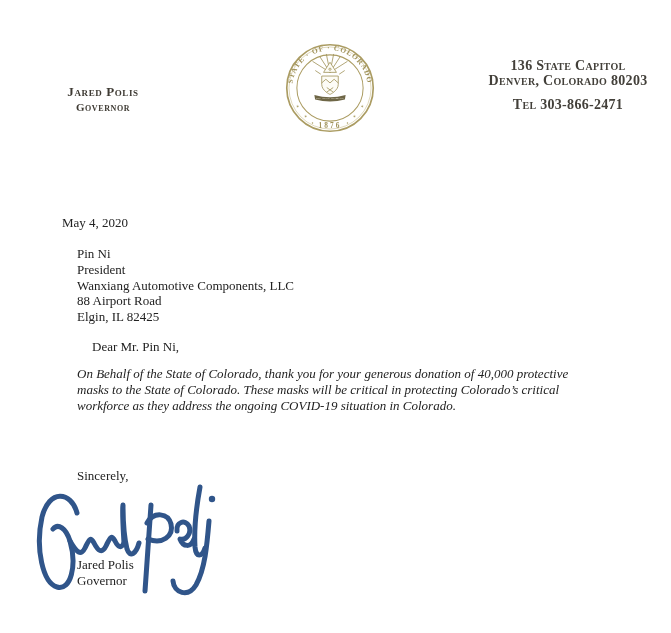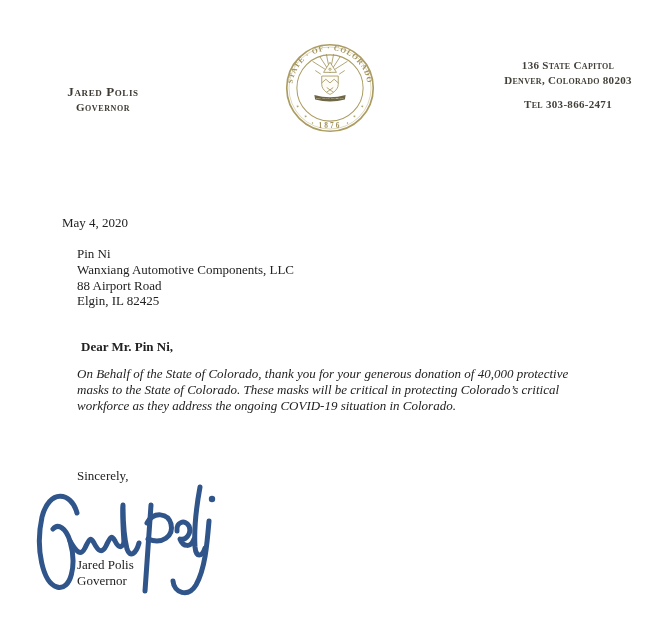--- a/index.html
+++ b/index.html
@@ -6,27 +6,27 @@
   .page{
     position:relative;width:671px;height:633px;background:#ffffff;overflow:hidden;
     font-family:"Liberation Serif","DejaVu Serif",serif;color:#1f1f1f;
   }
   
   .lh-left{position:absolute;left:28px;top:84px;width:150px;text-align:center;color:#3e3a33;}
   .lh-name{font-variant:small-caps;font-weight:700;font-size:13px;letter-spacing:.6px;}
   .lh-title{font-variant:small-caps;font-weight:600;font-size:11px;letter-spacing:.6px;margin-top:1px;}
   .seal-wrap{position:absolute;left:284px;top:42px;width:92px;height:92px;}
   .lh-right{position:absolute;left:468px;top:58px;width:200px;text-align:center;color:#43403a;
-    font-variant:small-caps;font-weight:600;font-size:11px;line-height:15px;letter-spacing:.3px;}
+    font-variant:small-caps;font-weight:600;font-size:14px;line-height:15px;letter-spacing:.3px;}
   .lh-right .gap{height:9px;}
   
   .bodytext{font-size:13px;line-height:15.8px;color:#222;}
   .date{position:absolute;left:62px;top:215px;}
   .recipient{position:absolute;left:77px;top:246px;}
-  .salutation{position:absolute;left:81px;top:339px;font-weight:bold;}
+  .salutation{position:absolute;left:92px;top:339px;}
   .para{position:absolute;left:77px;top:366px;white-space:nowrap;font-style:italic;}
   .closing{position:absolute;left:77px;top:426px;}
   .valediction{position:absolute;left:77px;top:468px;text-align:right;}
   .signature-svg{position:absolute;left:33px;top:479px;width:205px;height:125px;}
   .typed{position:absolute;left:77px;top:557px;}
   .seal-text{font-family:"Liberation Serif","DejaVu Serif",serif;font-weight:700;}
 </style>
 </head>
 <body>
 
@@ -74,20 +74,21 @@
     <div>136 State Capitol</div>
     <div>Denver, Colorado 80203</div>
     <div class="gap"></div>
     <div>Tel 303-866-2471</div>
   </div>
 
   <div class="bodytext date">May 4, 2020</div>
 
   <div class="bodytext recipient">
     <div>Pin Ni</div>
+    <div>President</div>
     <div>Wanxiang Automotive Components, LLC</div>
     <div>88 Airport Road</div>
     <div>Elgin, IL 82425</div>
   </div>
 
   <div class="bodytext salutation">Dear Mr. Pin Ni,</div>
 
   <div class="bodytext para">
     <div>On Behalf of the State of Colorado, thank you for your generous donation of 40,000 protective</div>
     <div>masks to the State of Colorado. These masks will be critical in protecting Colorado’s critical</div>

